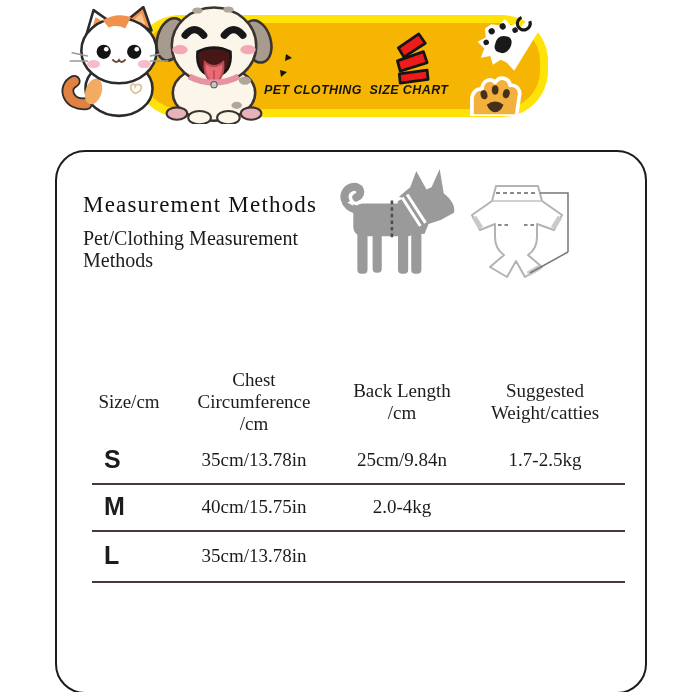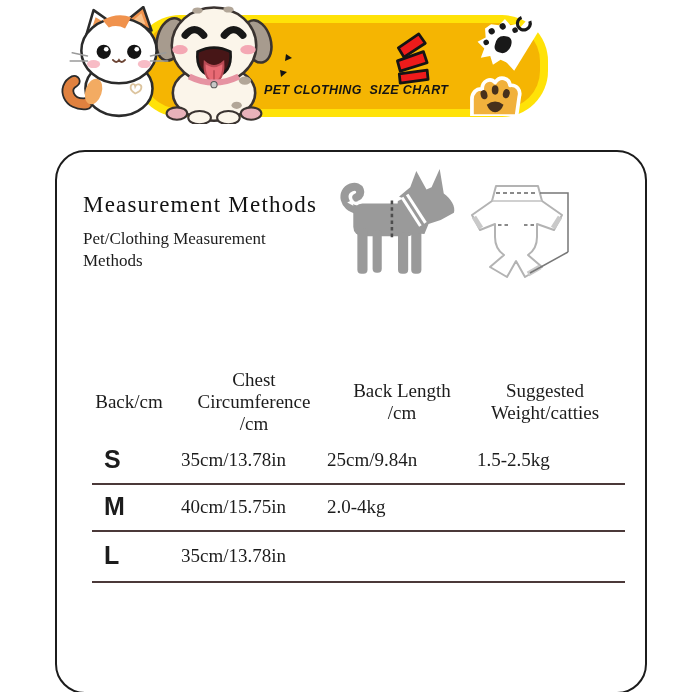--- a/index.html
+++ b/index.html
@@ -20,30 +20,30 @@
   .red-clothes{position:absolute;left:390px;top:31px;width:52px;height:56px;z-index:4;}
   .cow-paw{position:absolute;left:462px;top:12px;width:86px;height:68px;z-index:4;}
   .gold-paw{position:absolute;left:464px;top:64px;width:66px;height:52px;z-index:4;}
 
   
   .card{position:absolute;left:55px;top:150px;width:588px;height:540px;background:#fff;
     border:2px solid #1c1c1c;border-radius:30px;}
   .card h1{position:absolute;left:26px;top:40px;margin:0;font-weight:normal;
     font-size:23px;letter-spacing:1.2px;color:#121212;font-family:"Liberation Serif",serif;}
   .card .sub{position:absolute;left:26px;top:76px;margin:0;width:220px;
-    font-size:17px;line-height:21.5px;color:#1c1c1c;}
+    font-size:20px;line-height:21.5px;color:#1c1c1c;}
   .dog-diagram{position:absolute;left:278px;top:14px;width:124px;height:122px;}
   .garment-diagram{position:absolute;left:404px;top:28px;width:112px;height:102px;}
 
   
   .tgrid{position:absolute;left:20px;width:536px;display:grid;
     grid-template-columns:104px 146px 150px 136px;align-items:center;}
   .thead{top:216px;height:68px;}
   .thead .cell{font-size:19px;line-height:22px;text-align:center;white-space:pre-line;}
-  .trow .cell{font-size:19px;text-align:left;}
+  .trow .cell{font-size:19px;text-align:center;}
   .trow .size-cell{font-family:"Liberation Sans",sans-serif;font-weight:bold;
     font-size:25px;text-align:left;padding-left:27px;}
   .row-s{top:284px;height:47px;}
   .row-m{top:331px;height:47px;}
   .row-l{top:378px;height:51px;}
   .sep{position:absolute;left:35px;width:533px;height:2px;background:var(--divider,#4B3939);}
   .sep1{top:331px;} .sep2{top:378px;} .sep3{top:429px;}
 </style>
 </head>
 <body>
@@ -166,39 +166,39 @@
       <path d="M66,94 L78,87" stroke="#c9c9c9" stroke-width="5"></path>
       <line x1="30" y1="21" x2="80" y2="21" stroke="#c0c0c0" stroke-width="1.5"></line>
       <line x1="34" y1="13" x2="76" y2="13" stroke="#8a8a8a" stroke-width="1.8" stroke-dasharray="4 3"></line>
       <polyline points="78,13 106,13 106,72" fill="none" stroke="#777" stroke-width="1.5"></polyline>
       <line x1="106" y1="72" x2="68" y2="93" stroke="#777" stroke-width="1.5"></line>
       <line x1="36" y1="45" x2="47" y2="45" stroke="#8a8a8a" stroke-width="1.8" stroke-dasharray="3.5 3"></line>
       <line x1="62" y1="45" x2="73" y2="45" stroke="#8a8a8a" stroke-width="1.8" stroke-dasharray="3.5 3"></line>
     </svg>
 
     <div class="tgrid thead">
-      <div class="cell">Back/cm</div>
+      <div class="cell">Size/cm</div>
       <div class="cell">Chest
 Circumference
 /cm</div>
       <div class="cell">Back Length
 /cm</div>
       <div class="cell">Suggested
 Weight/catties</div>
     </div>
 
     <div class="sep sep1"></div>
     <div class="sep sep2"></div>
     <div class="sep sep3"></div>
 
     <div class="tgrid trow row-s">
       <div class="cell size-cell">S</div>
       <div class="cell">35cm/13.78in</div>
       <div class="cell">25cm/9.84n</div>
-      <div class="cell">1.5-2.5kg</div>
+      <div class="cell">1.7-2.5kg</div>
     </div>
 
     <div class="tgrid trow row-m">
       <div class="cell size-cell">M</div>
       <div class="cell">40cm/15.75in</div>
       <div class="cell">2.0-4kg</div>
     </div>
 
     <div class="tgrid trow row-l">
       <div class="cell size-cell">L</div>

